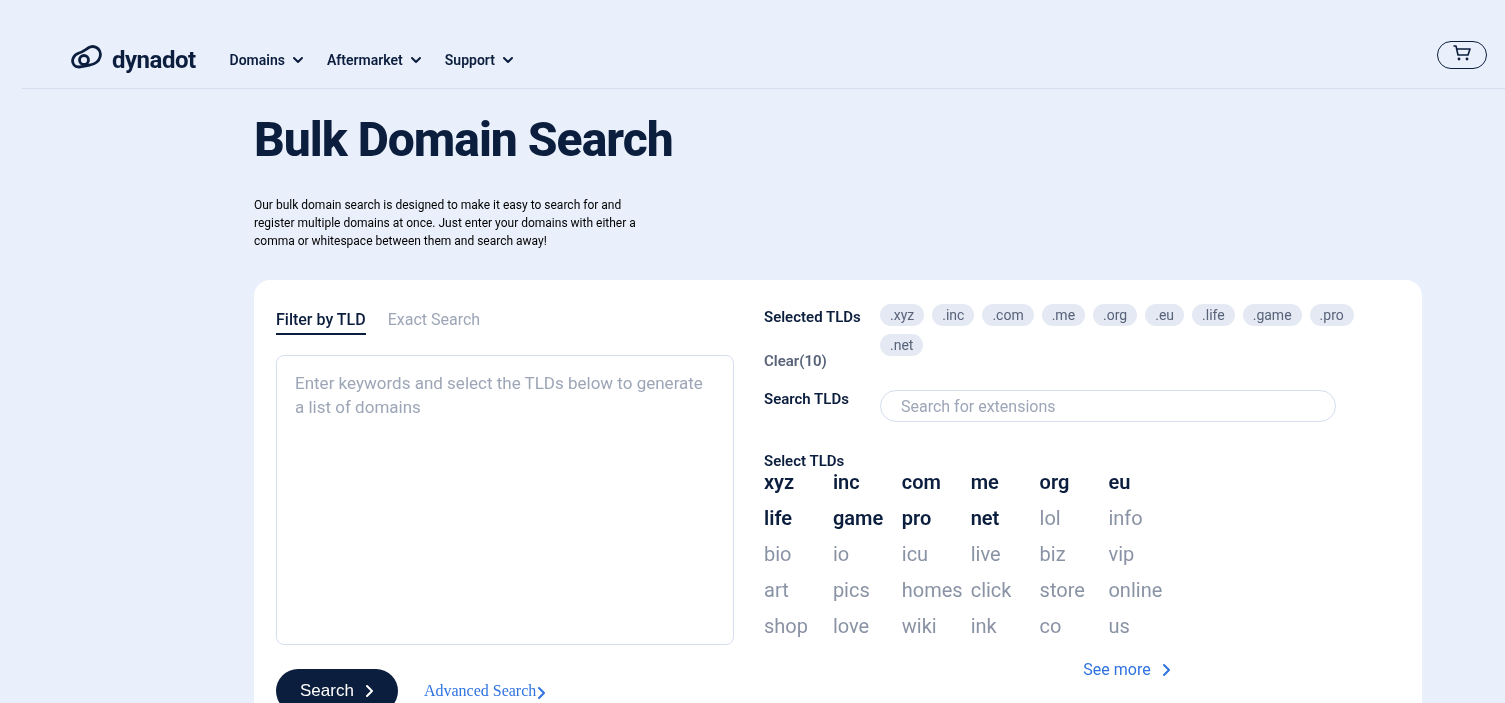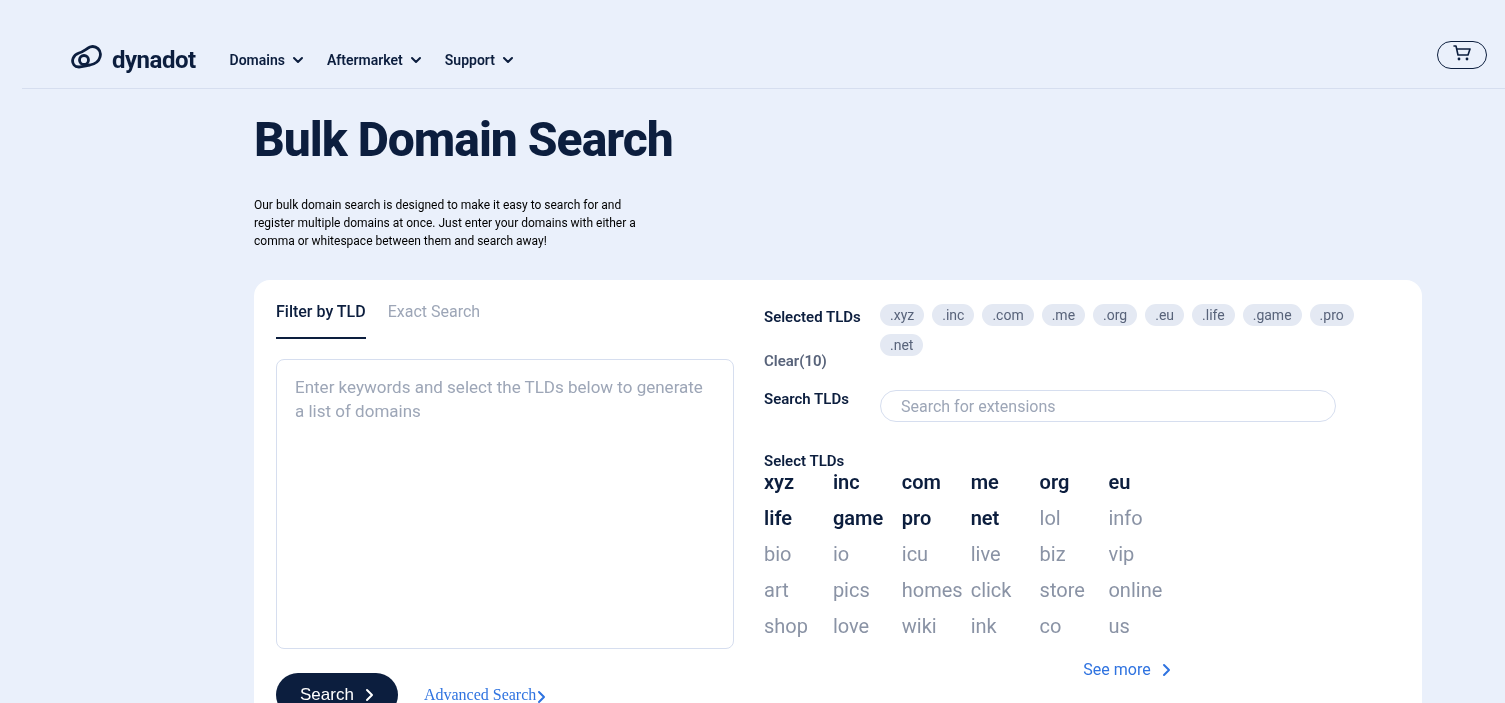--- a/index.html
+++ b/index.html
@@ -104,22 +104,23 @@
       flex-shrink: 0;
     }
     .tabs {
       display: flex;
       gap: 22px;
       margin-bottom: 20px;
       font-size: 16px;
     }
     .tab {
       cursor: pointer;
-      padding-bottom: 16px;
+      padding-bottom: 4px;
       color: #9da6b7;
+      margin-top: 8px;
     }
     .tab.active {
       color: #0c1e3e;
       font-weight: 500;
       border-bottom: 2px solid #0c1e3e;
     }
     .keyword-input {
       width: 100%;
       height: 290px;
       border: 1px solid #d6deef;

